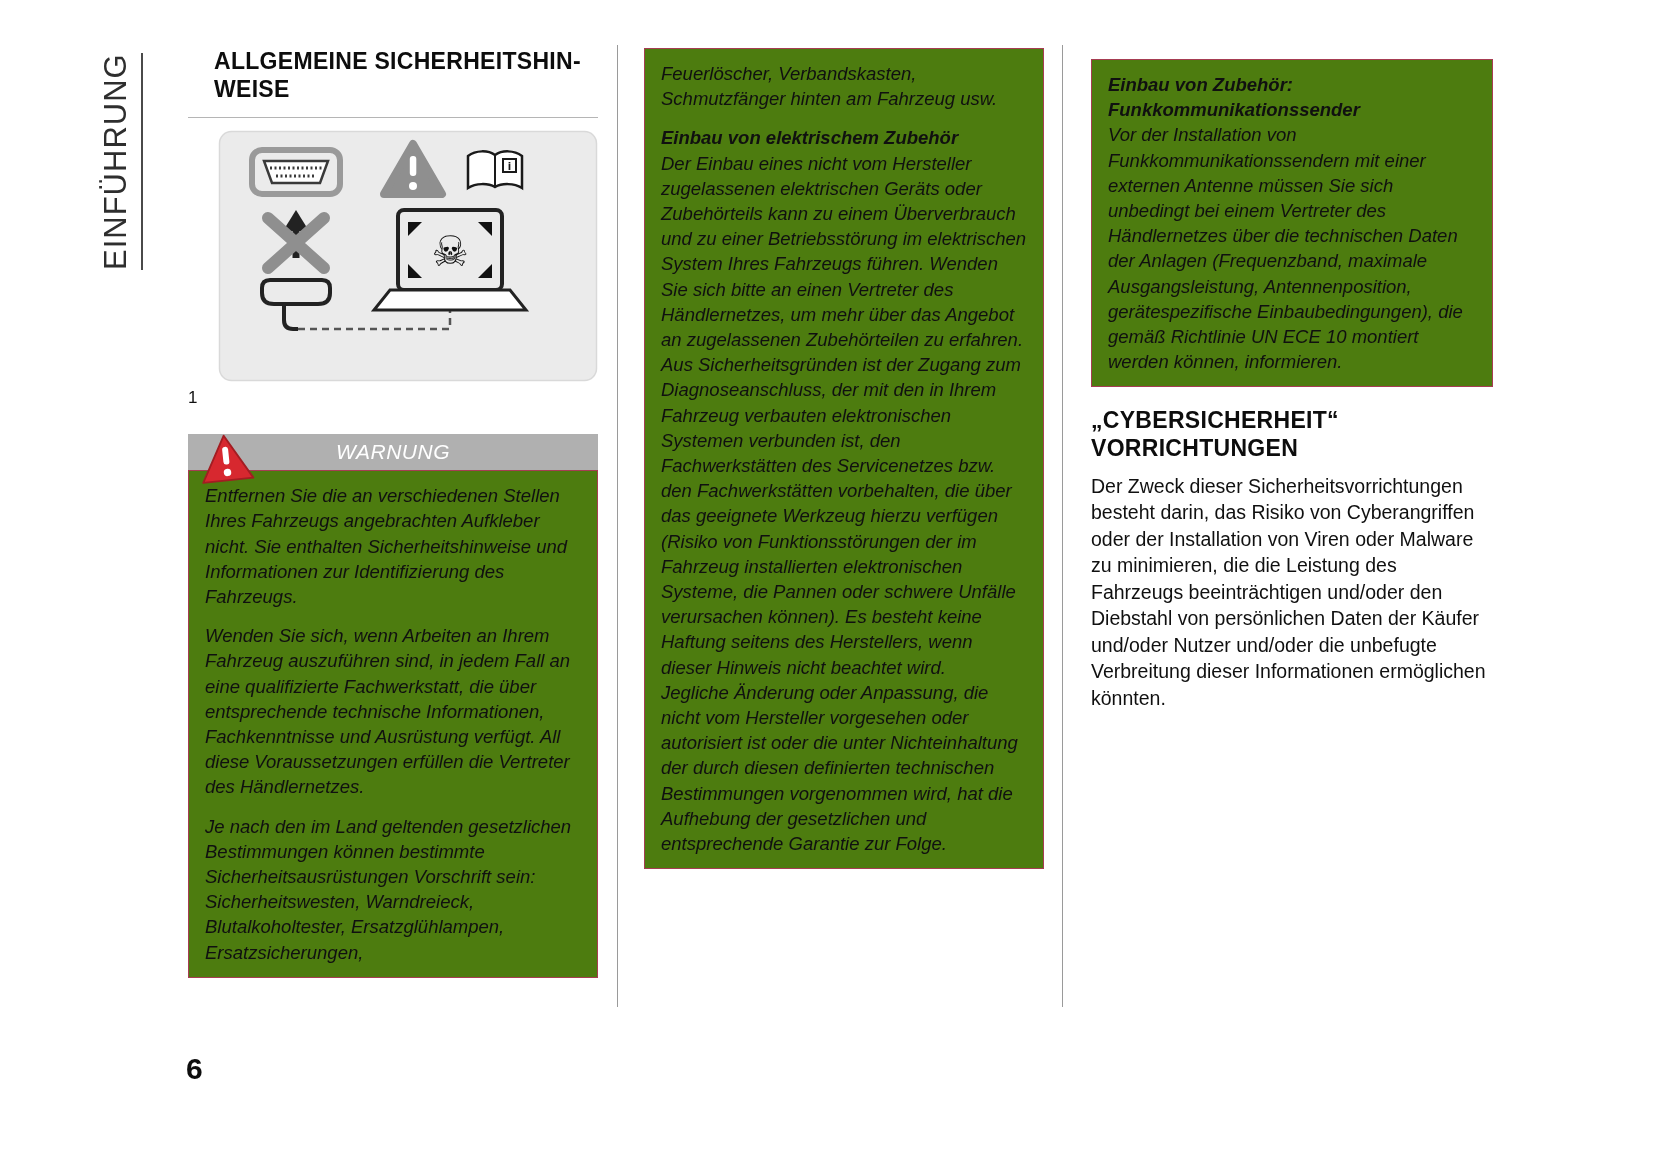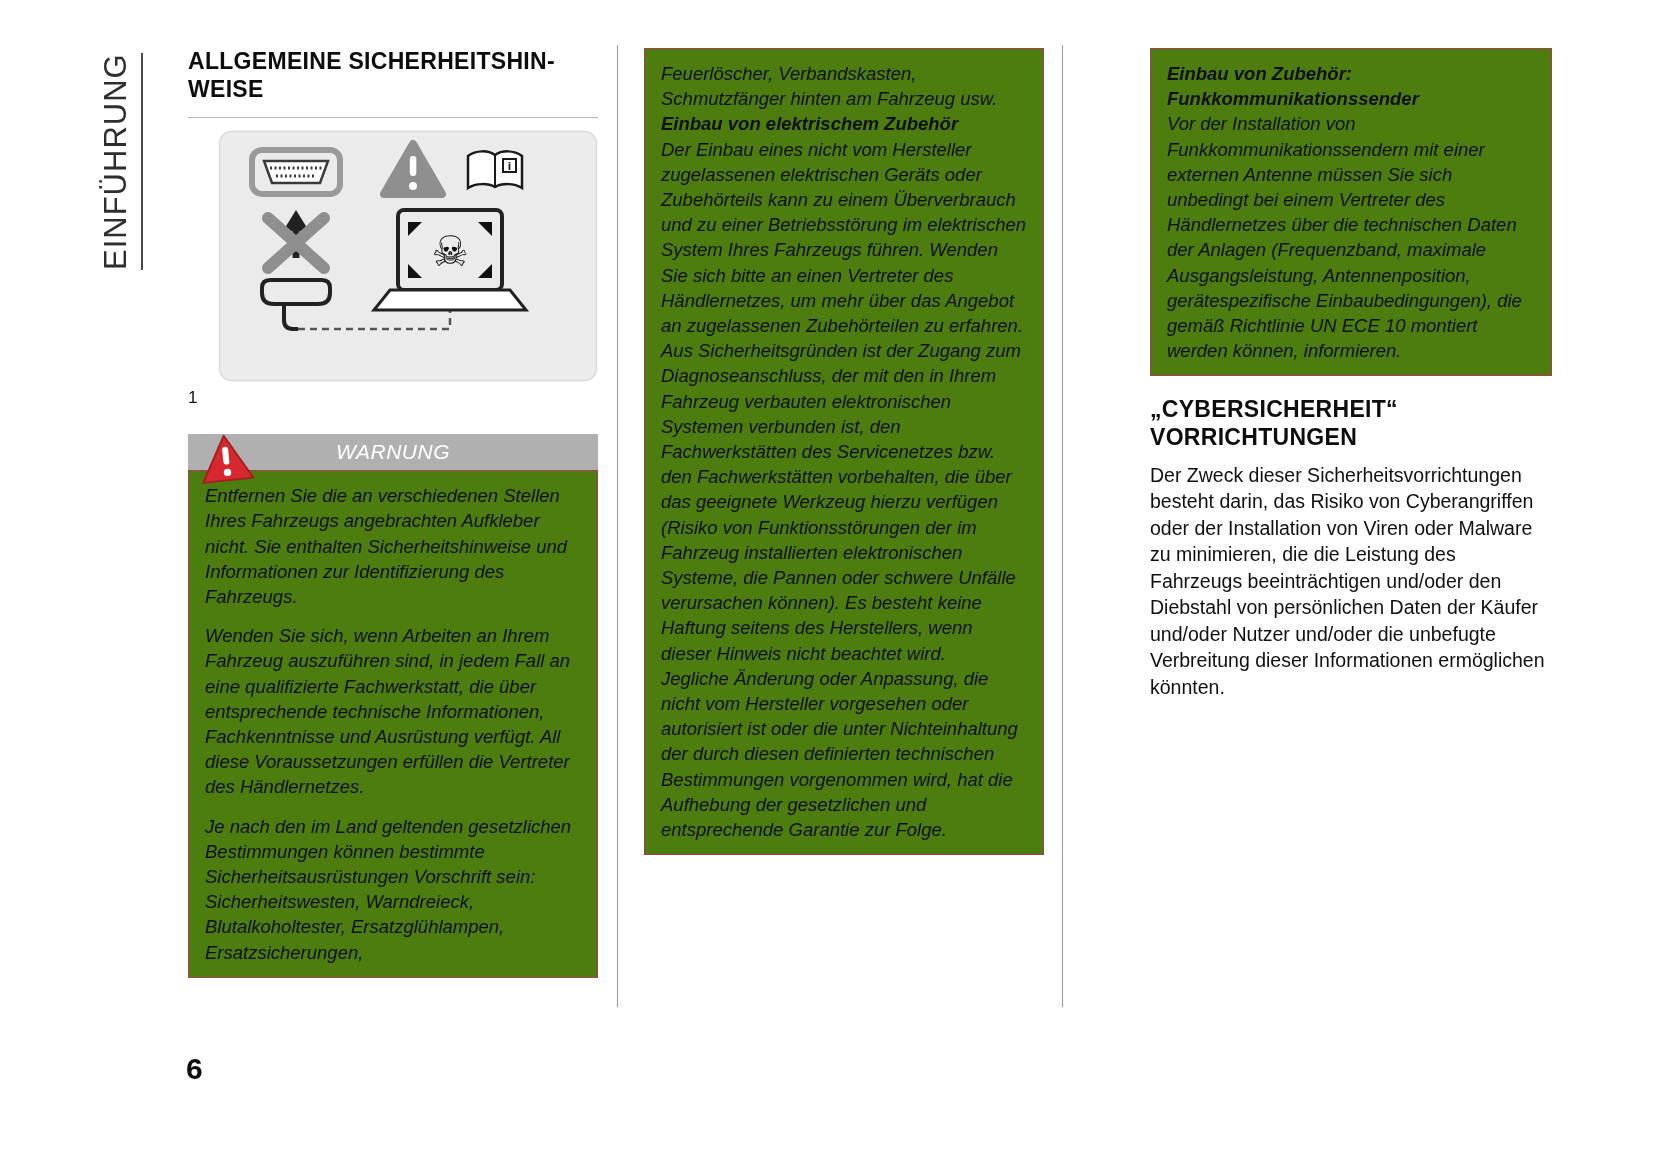--- a/index.html
+++ b/index.html
@@ -21,25 +21,25 @@
     white-space: nowrap;
   }
 
   
   .divider { position: absolute; top: 45px; height: 962px; width: 1px; background: var(--divider, #9a9a9a); }
   .d1 { left: 617px; } .d2 { left: 1062px; }
 
   .col { position: absolute; top: 48px; }
   .col1 { left: 188px; width: 410px; }
   .col2 { left: 644px; width: 400px; }
-  .col3 { left: 1150px; width: 402px; }
+  .col3 { left: 1091px; width: 402px; margin-top: 11px; }
 
   .heading {
     font-size: 23px; font-weight: bold; line-height: 1.2;
-    letter-spacing: 0.3px; color: #0d0d0d;
+    letter-spacing: 0.3px; color: #0d0d0d; margin-left: 26px;
   }
   .rule { border-top: 1.5px solid #b5b5b5; margin-top: 14px; }
 
   .safety-figure { margin: 12px 0 0 30px; width: 380px; }
   .safety-figure svg { display: block; }
   .fig-caption { font-size: 17px; margin-top: 6px; color: #111; }
 
   .warnung-banner {
     margin-top: 26px; height: 36px; background: var(--banner-bg, #b0b0b0);
     position: relative; display: flex; align-items: center; justify-content: center;
@@ -55,21 +55,21 @@
     border: 1.5px solid var(--box-border, #a63d52);
     padding: 12px 16px;
     background: #4d7c0f;
   }
   .red-box p {
     font-style: italic; font-size: 18.5px; line-height: 25.2px; color: #101010;
   }
   .warn-box { }
   .warn-box p + p { margin-top: 14px; }
   .box-heading { font-weight: bold; }
-  .tall-box .box-heading { }
+  .tall-box .box-heading { margin-top: 14px; }
 
   .cyber { margin: 20px 0 10px; }
   .body-text p { font-size: 19.5px; line-height: 26.5px; color: #101010; }
 
   .page-number { position: absolute; left: 186px; top: 1052px; font-size: 30px; font-weight: bold; color: #0d0d0d; }
 </style>
 </head>
 <body>
 
 <div class="page">

